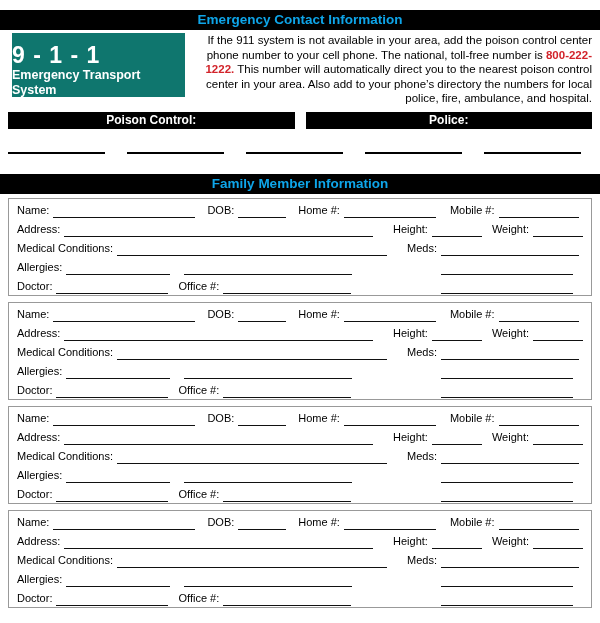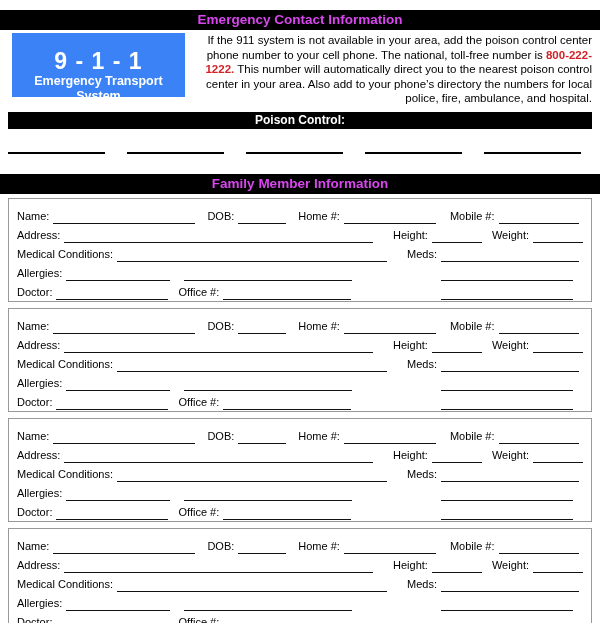--- a/index.html
+++ b/index.html
@@ -6,45 +6,44 @@
   html, body { width: 600px; height: 623px; overflow: hidden; }
   body {
     background: #ffffff;
     font-family: "Liberation Sans", sans-serif;
     color: #000000;
   }
 
   
   .bar {
     background: #000000;
-    color: #d946ef;
+    color: #0ea5e9;
     height: 20px;
     line-height: 20px;
     text-align: center;
     font-size: 13.5px;
     font-weight: bold;
   }
   .topbar { margin-top: 10px; }
   .familybar { margin-top: 20px; }
 
   
   .intro-row {
     display: flex;
     align-items: flex-start;
     margin: 3px 8px 0 12px;
   }
   .red-box {
     width: 173px;
     min-width: 173px;
     height: 64px;
-    background: #3b82f6;
+    background: #0f766e;
     color: #ffffff;
-    text-align: center;
     font-weight: bold;
-    padding-top: 15px;
+    padding-top: 9px;
   }
   .red-box .num   { font-size: 23px;   line-height: 26px; letter-spacing: 1px; }
   .red-box .pron  { font-size: 12px;   line-height: 14px; }
   .red-box .capt  { font-size: 12.5px; line-height: 15px; }
   .intro-text {
     flex: 1;
     margin-left: 11px;
     font-size: 11.5px;
     line-height: 14.6px;
     text-align: right;
@@ -77,21 +76,21 @@
   .cline {
     width: 90%;
     height: 2px;
     background: #000000;
   }
 
   
   .members { margin: 4px 8px 0 8px; }
   .member-block {
     border: 1px solid #999999;
-    padding: 6px 8px 1px 8px;
+    padding: 0 8px 1px 8px;
     margin-bottom: 6px;
     background: #ffffff;
   }
   .frow {
     display: flex;
     align-items: flex-end;
     height: 19px;
     font-size: 11px;
   }
   .lbl { white-space: nowrap; line-height: 15px; }
@@ -122,20 +121,21 @@
 <div class="intro-row">
   <div class="red-box">
     <div class="num">9 - 1 - 1</div>
     <div class="capt">Emergency Transport System</div>
   </div>
   <div class="intro-text"><span>If the 911 system is not available in your area, add the poison control center phone number to your cell phone. The national, toll-free number is </span><span class="phone">800-222-1222.</span><span> This number will automatically direct you to the nearest poison control center in your area. Also add to your phone’s directory the numbers for local police, fire, ambulance, and hospital.</span></div>
 </div>
 
 <div class="contacts-labels">
   <div class="contact-chip">Poison Control:</div>
+  <div class="contact-chip">Police:</div>
 </div>
 
 <div class="contacts-lines">
   <div class="contact-slot">
       <div class="cline"></div>
     </div>
   <div class="contact-slot">
       <div class="cline"></div>
     </div>
   <div class="contact-slot">

